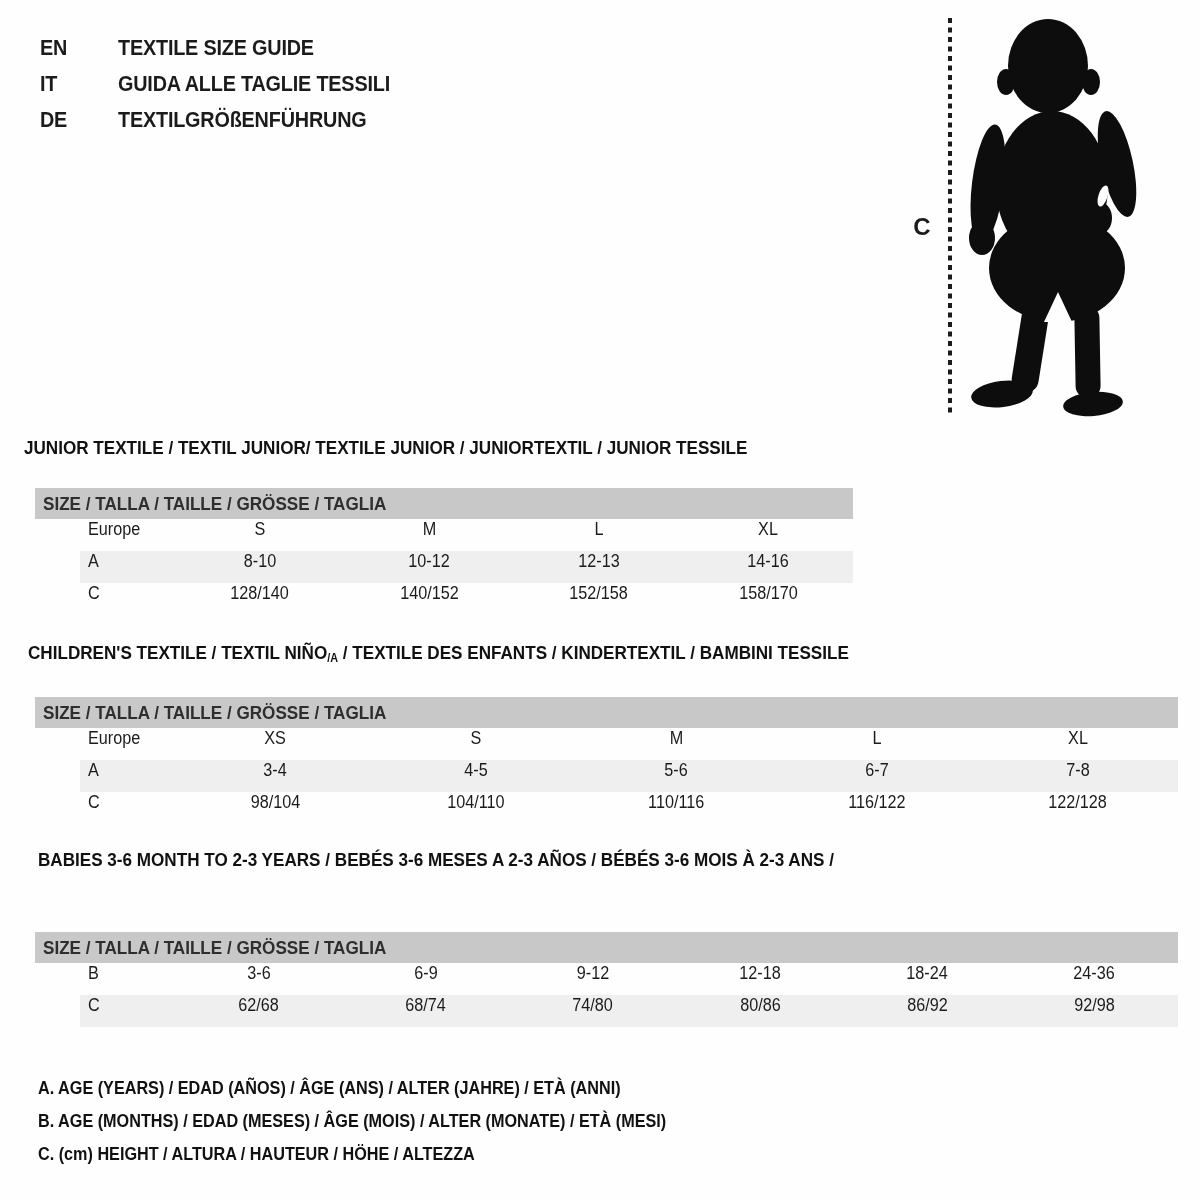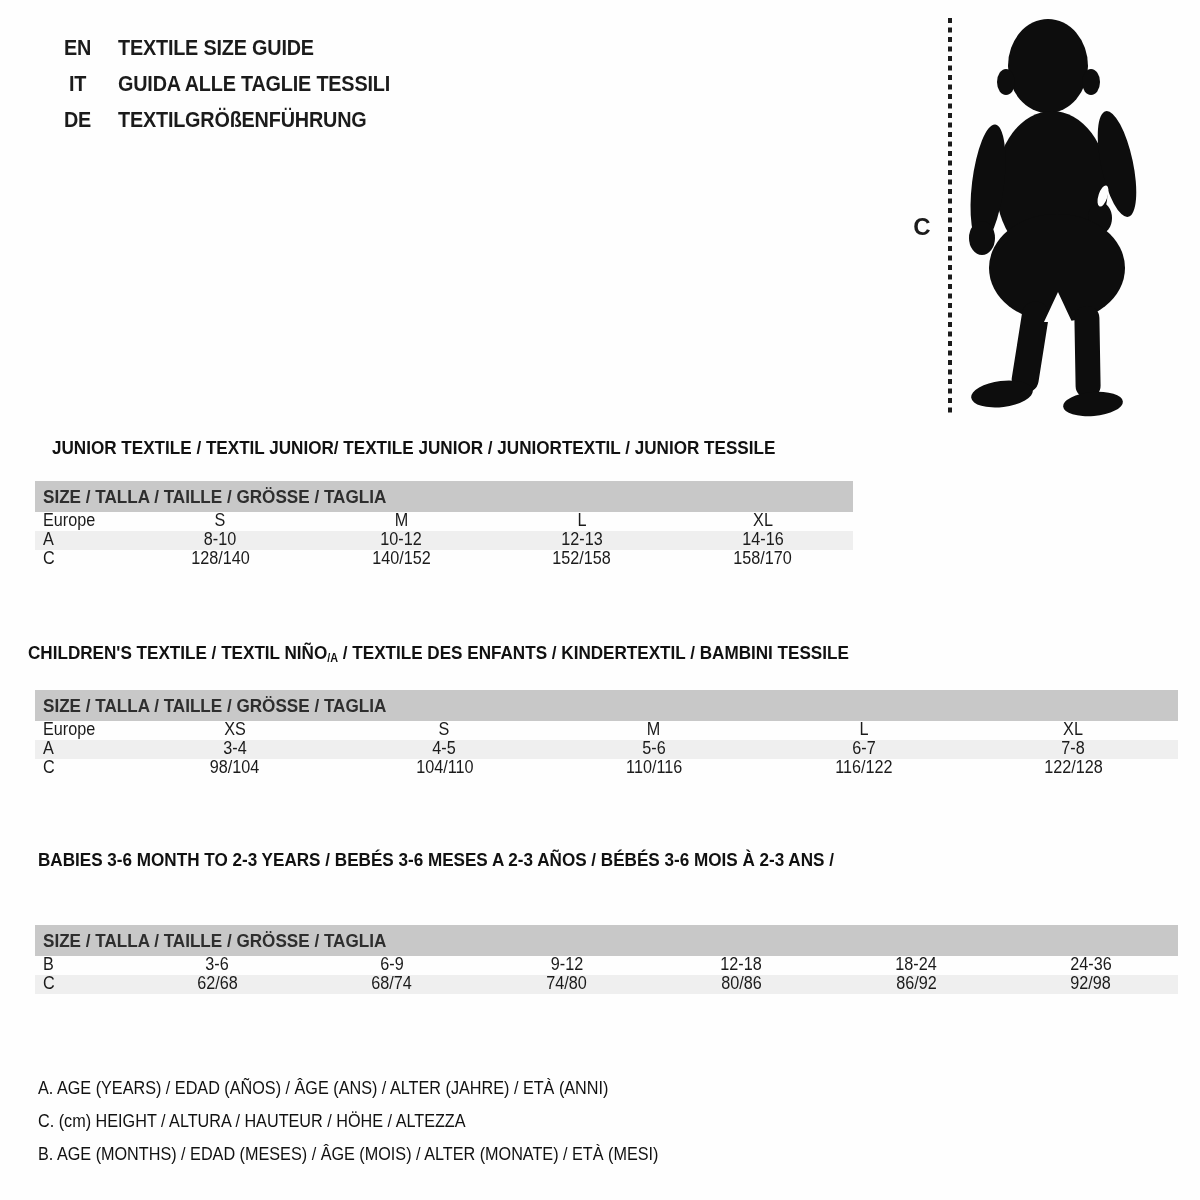--- a/index.html
+++ b/index.html
@@ -7,43 +7,43 @@
     position:relative;width:1200px;height:1200px;background:#fefefe;
     font-family:"Liberation Sans",sans-serif;color:#1b1b1b;overflow:hidden;
   }
   
   .cond{display:inline-block;transform:scaleX(.9);transform-origin:0 50%;white-space:nowrap;}
   .condc{display:inline-block;transform:scaleX(.9);transform-origin:50% 50%;white-space:nowrap;}
 
   
   .lang{position:absolute;left:40px;top:30px;}
   .lang-row{display:flex;height:36px;align-items:center;font-weight:bold;font-size:22px;letter-spacing:-.2px;}
-  .lang-code{width:78px;flex:0 0 78px;text-align:center;}
+  .lang-code{width:78px;flex:0 0 78px;}
 
   
   .c-label{position:absolute;left:905px;top:213px;width:34px;text-align:center;font-weight:bold;font-size:24px;}
   .dash-line{position:absolute;left:946px;top:14px;}
   .baby{position:absolute;left:960px;top:16px;}
 
   
   .heading{position:absolute;font-weight:bold;font-size:19px;color:#111;}
   .heading .subsc{font-size:12px;position:relative;top:3px;}
   .heading2{line-height:33px;}
 
   
   .table{position:absolute;}
   .size-bar{height:31px;background:#c8c8c8;display:flex;align-items:center;padding-left:8px;
-            font-weight:bold;font-size:19px;color:#2e2e2e;box-sizing:border-box;}
-  .trow{display:flex;height:19px;align-items:flex-end;font-size:18px;}
+            font-weight:bold;font-size:19px;color:#2e2e2e;box-sizing:border-box;margin-top:7px;}
+  .trow{display:flex;height:32px;align-items:flex-start;font-size:18px;margin-left:45px;}
   .trow.alt{background:#efefef;}
   .tlabel{flex:0 0 95px;width:95px;padding-left:8px;box-sizing:border-box;}
   .tcell{flex:1;text-align:center;}
 
   
-  .legend{position:absolute;left:38px;top:1072px;font-weight:normal;font-size:18px;line-height:33px;color:#111;}
+  .legend{position:absolute;left:38px;top:1072px;font-weight:bold;font-size:18px;line-height:33px;color:#111;}
 </style>
 </head>
 <body>
 
 <div class="page">
 
   <div class="lang">
     <div class="lang-row">
       <span class="lang-code"><span class="cond">EN</span></span>
       <span class="cond">TEXTILE SIZE GUIDE</span>
@@ -85,21 +85,21 @@
       <rect x="115" y="290" width="25" height="92" rx="12" transform="rotate(-1 127 336)"></rect>
 
       <ellipse cx="42" cy="378" rx="31" ry="13" transform="rotate(-7 42 378)"></ellipse>
       <ellipse cx="133" cy="388" rx="30" ry="12" transform="rotate(-5 133 388)"></ellipse>
     </g>
 
     <polygon points="84,306 112,306 98,276" fill="#fefefe"></polygon>
     <ellipse cx="143" cy="180" rx="4.5" ry="11" transform="rotate(18 143 180)" fill="#fefefe"></ellipse>
   </svg>
 
-  <div class="heading" style="left:52px;top:437px">
+  <div class="heading" style="left:24px;top:437px">
     <span class="cond">JUNIOR TEXTILE / TEXTIL JUNIOR/ TEXTILE JUNIOR / JUNIORTEXTIL / JUNIOR TESSILE</span>
   </div>
   <div class="table" style="left:35px;top:481px;width:818px">
     <div class="size-bar">
       <span class="cond">SIZE / TALLA / TAILLE / GRÖSSE / TAGLIA</span>
     </div>
     <div class="trow">
       <span class="tlabel"><span class="cond">Europe</span></span>
       <span class="tcell"><span class="condc">S</span></span>
       <span class="tcell"><span class="condc">M</span></span>
@@ -177,17 +177,17 @@
       <span class="tcell"><span class="condc">68/74</span></span>
       <span class="tcell"><span class="condc">74/80</span></span>
       <span class="tcell"><span class="condc">80/86</span></span>
       <span class="tcell"><span class="condc">86/92</span></span>
       <span class="tcell"><span class="condc">92/98</span></span>
     </div>
   </div>
 
   <div class="legend">
     <div><span class="cond">A. AGE (YEARS) / EDAD (AÑOS) / ÂGE (ANS) / ALTER (JAHRE) / ETÀ (ANNI)</span></div>
+    <div><span class="cond">B. AGE (MONTHS) / EDAD (MESES) / ÂGE (MOIS) / ALTER (MONATE) / ETÀ (MESI)</span></div>
     <div><span class="cond">C. (cm) HEIGHT / ALTURA / HAUTEUR / HÖHE / ALTEZZA</span></div>
-    <div><span class="cond">B. AGE (MONTHS) / EDAD (MESES) / ÂGE (MOIS) / ALTER (MONATE) / ETÀ (MESI)</span></div>
   </div>
 
 </div>
 
 </body></html>

